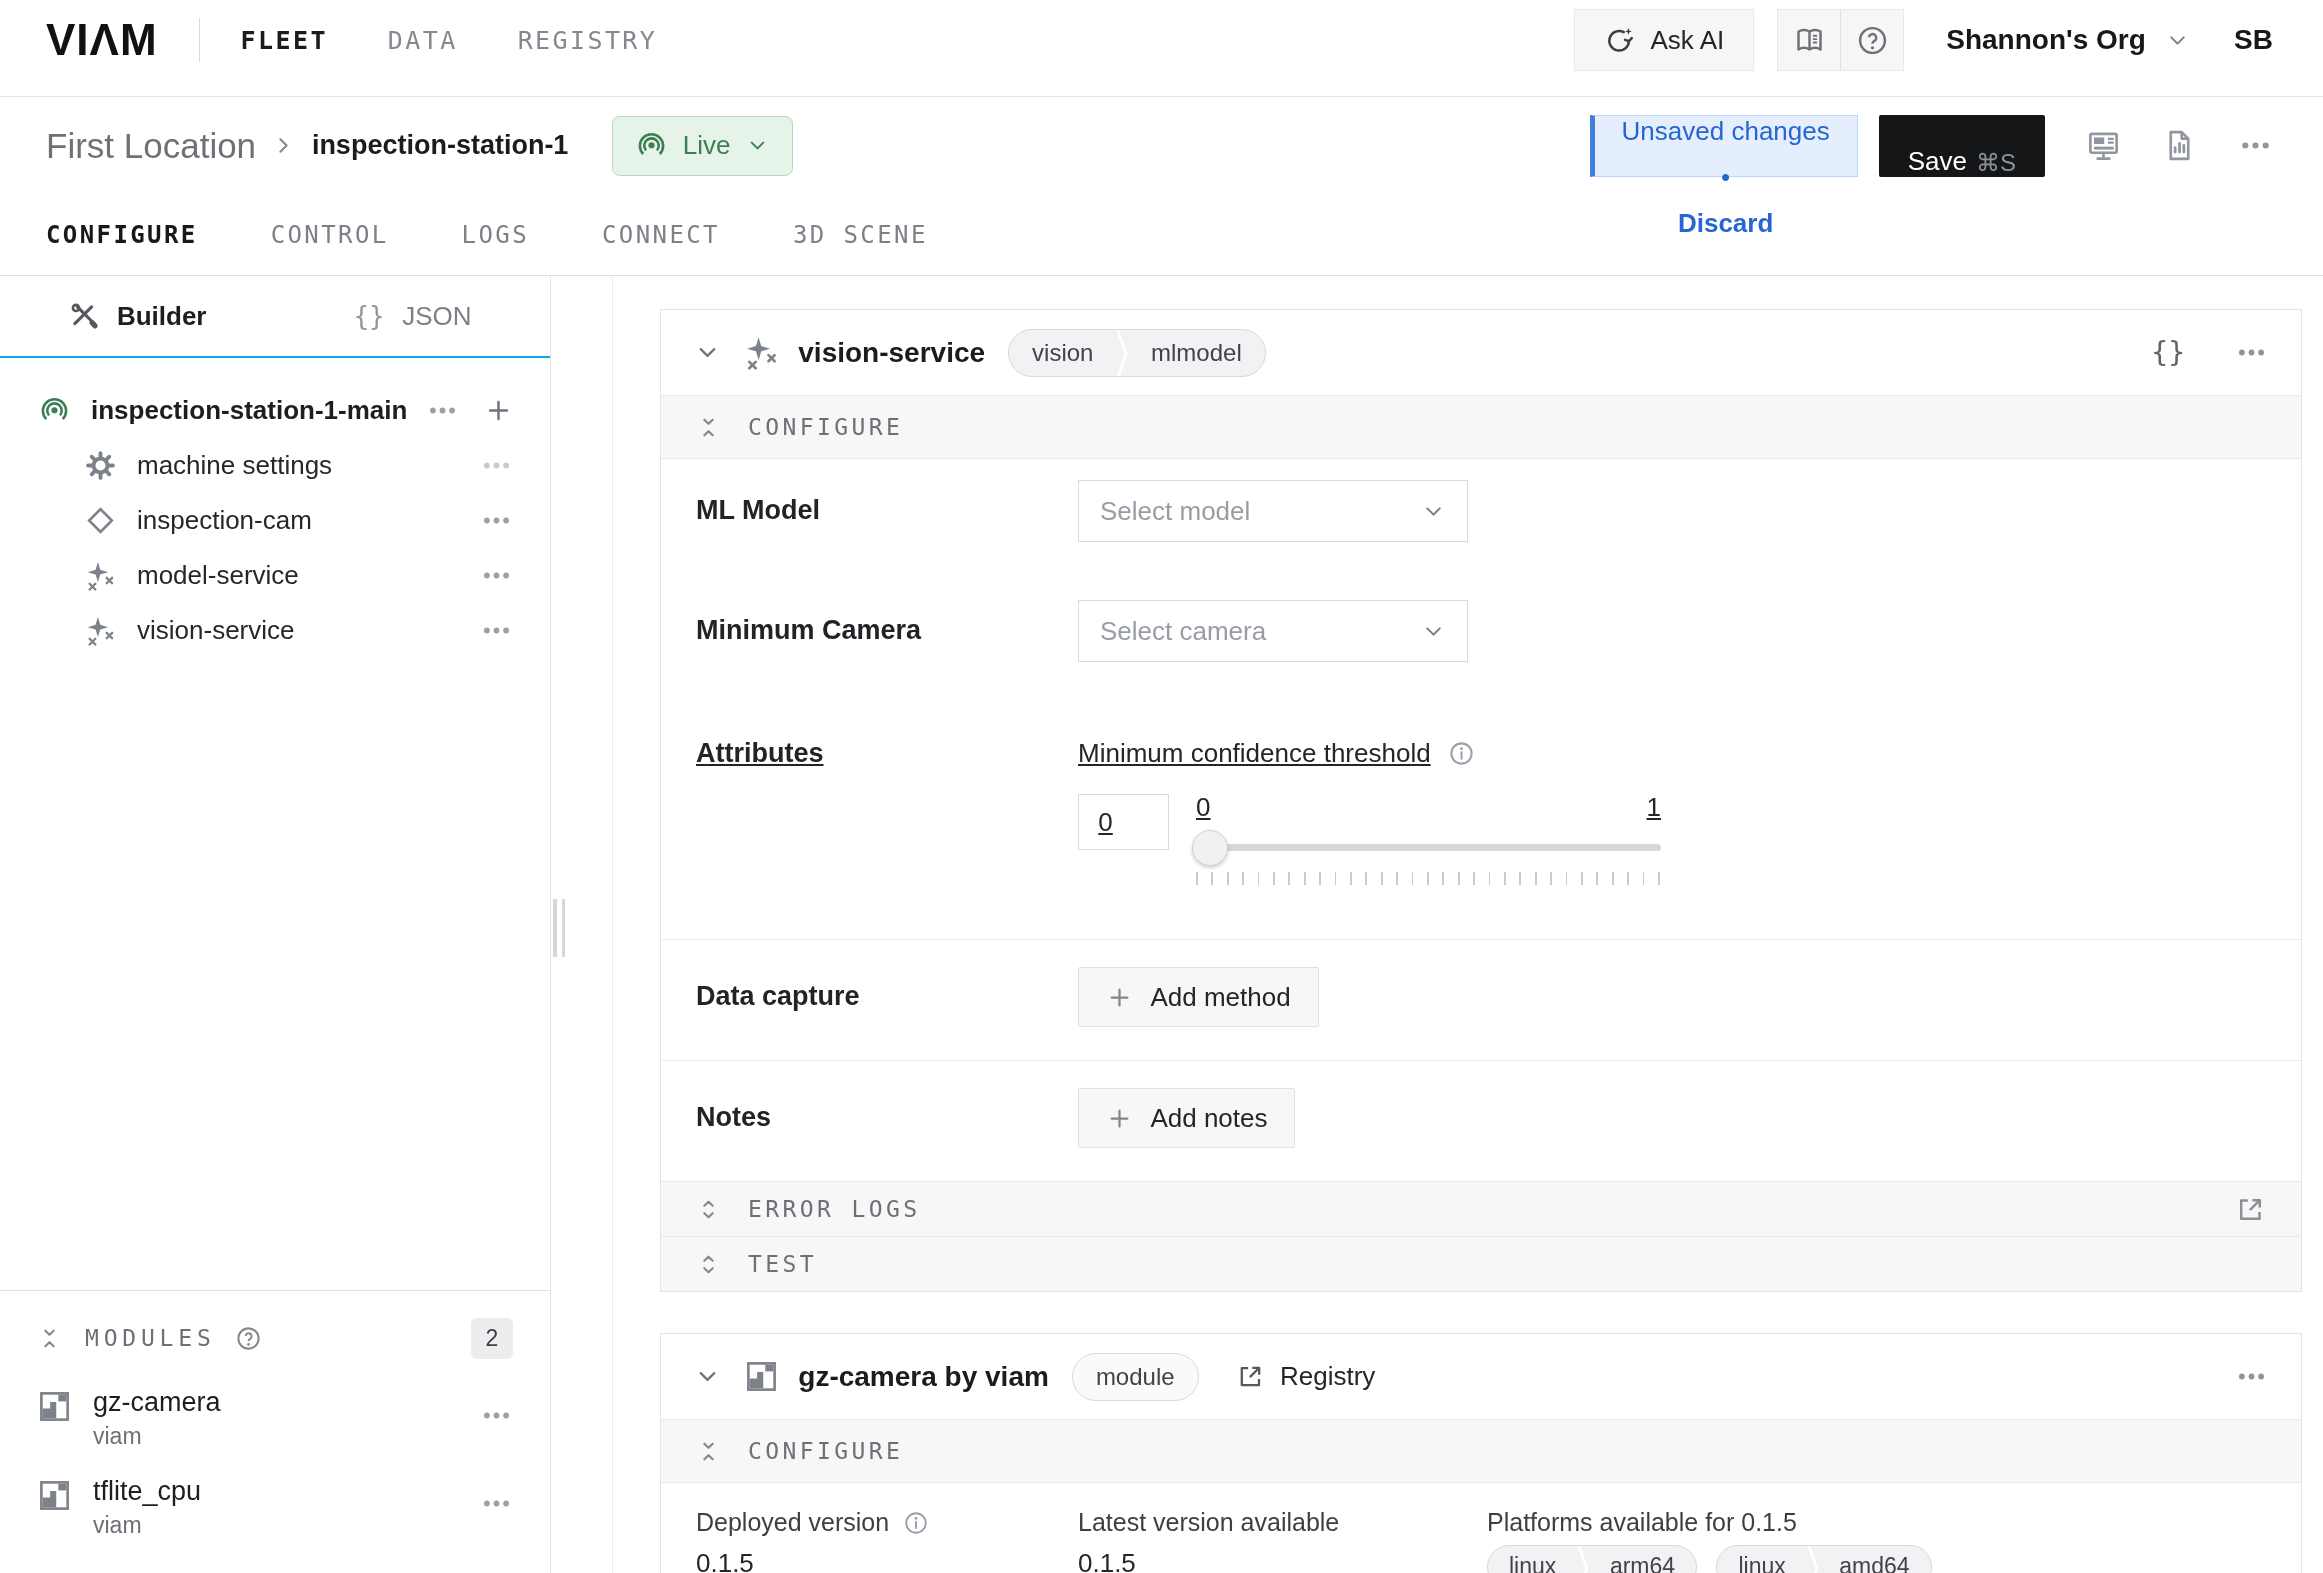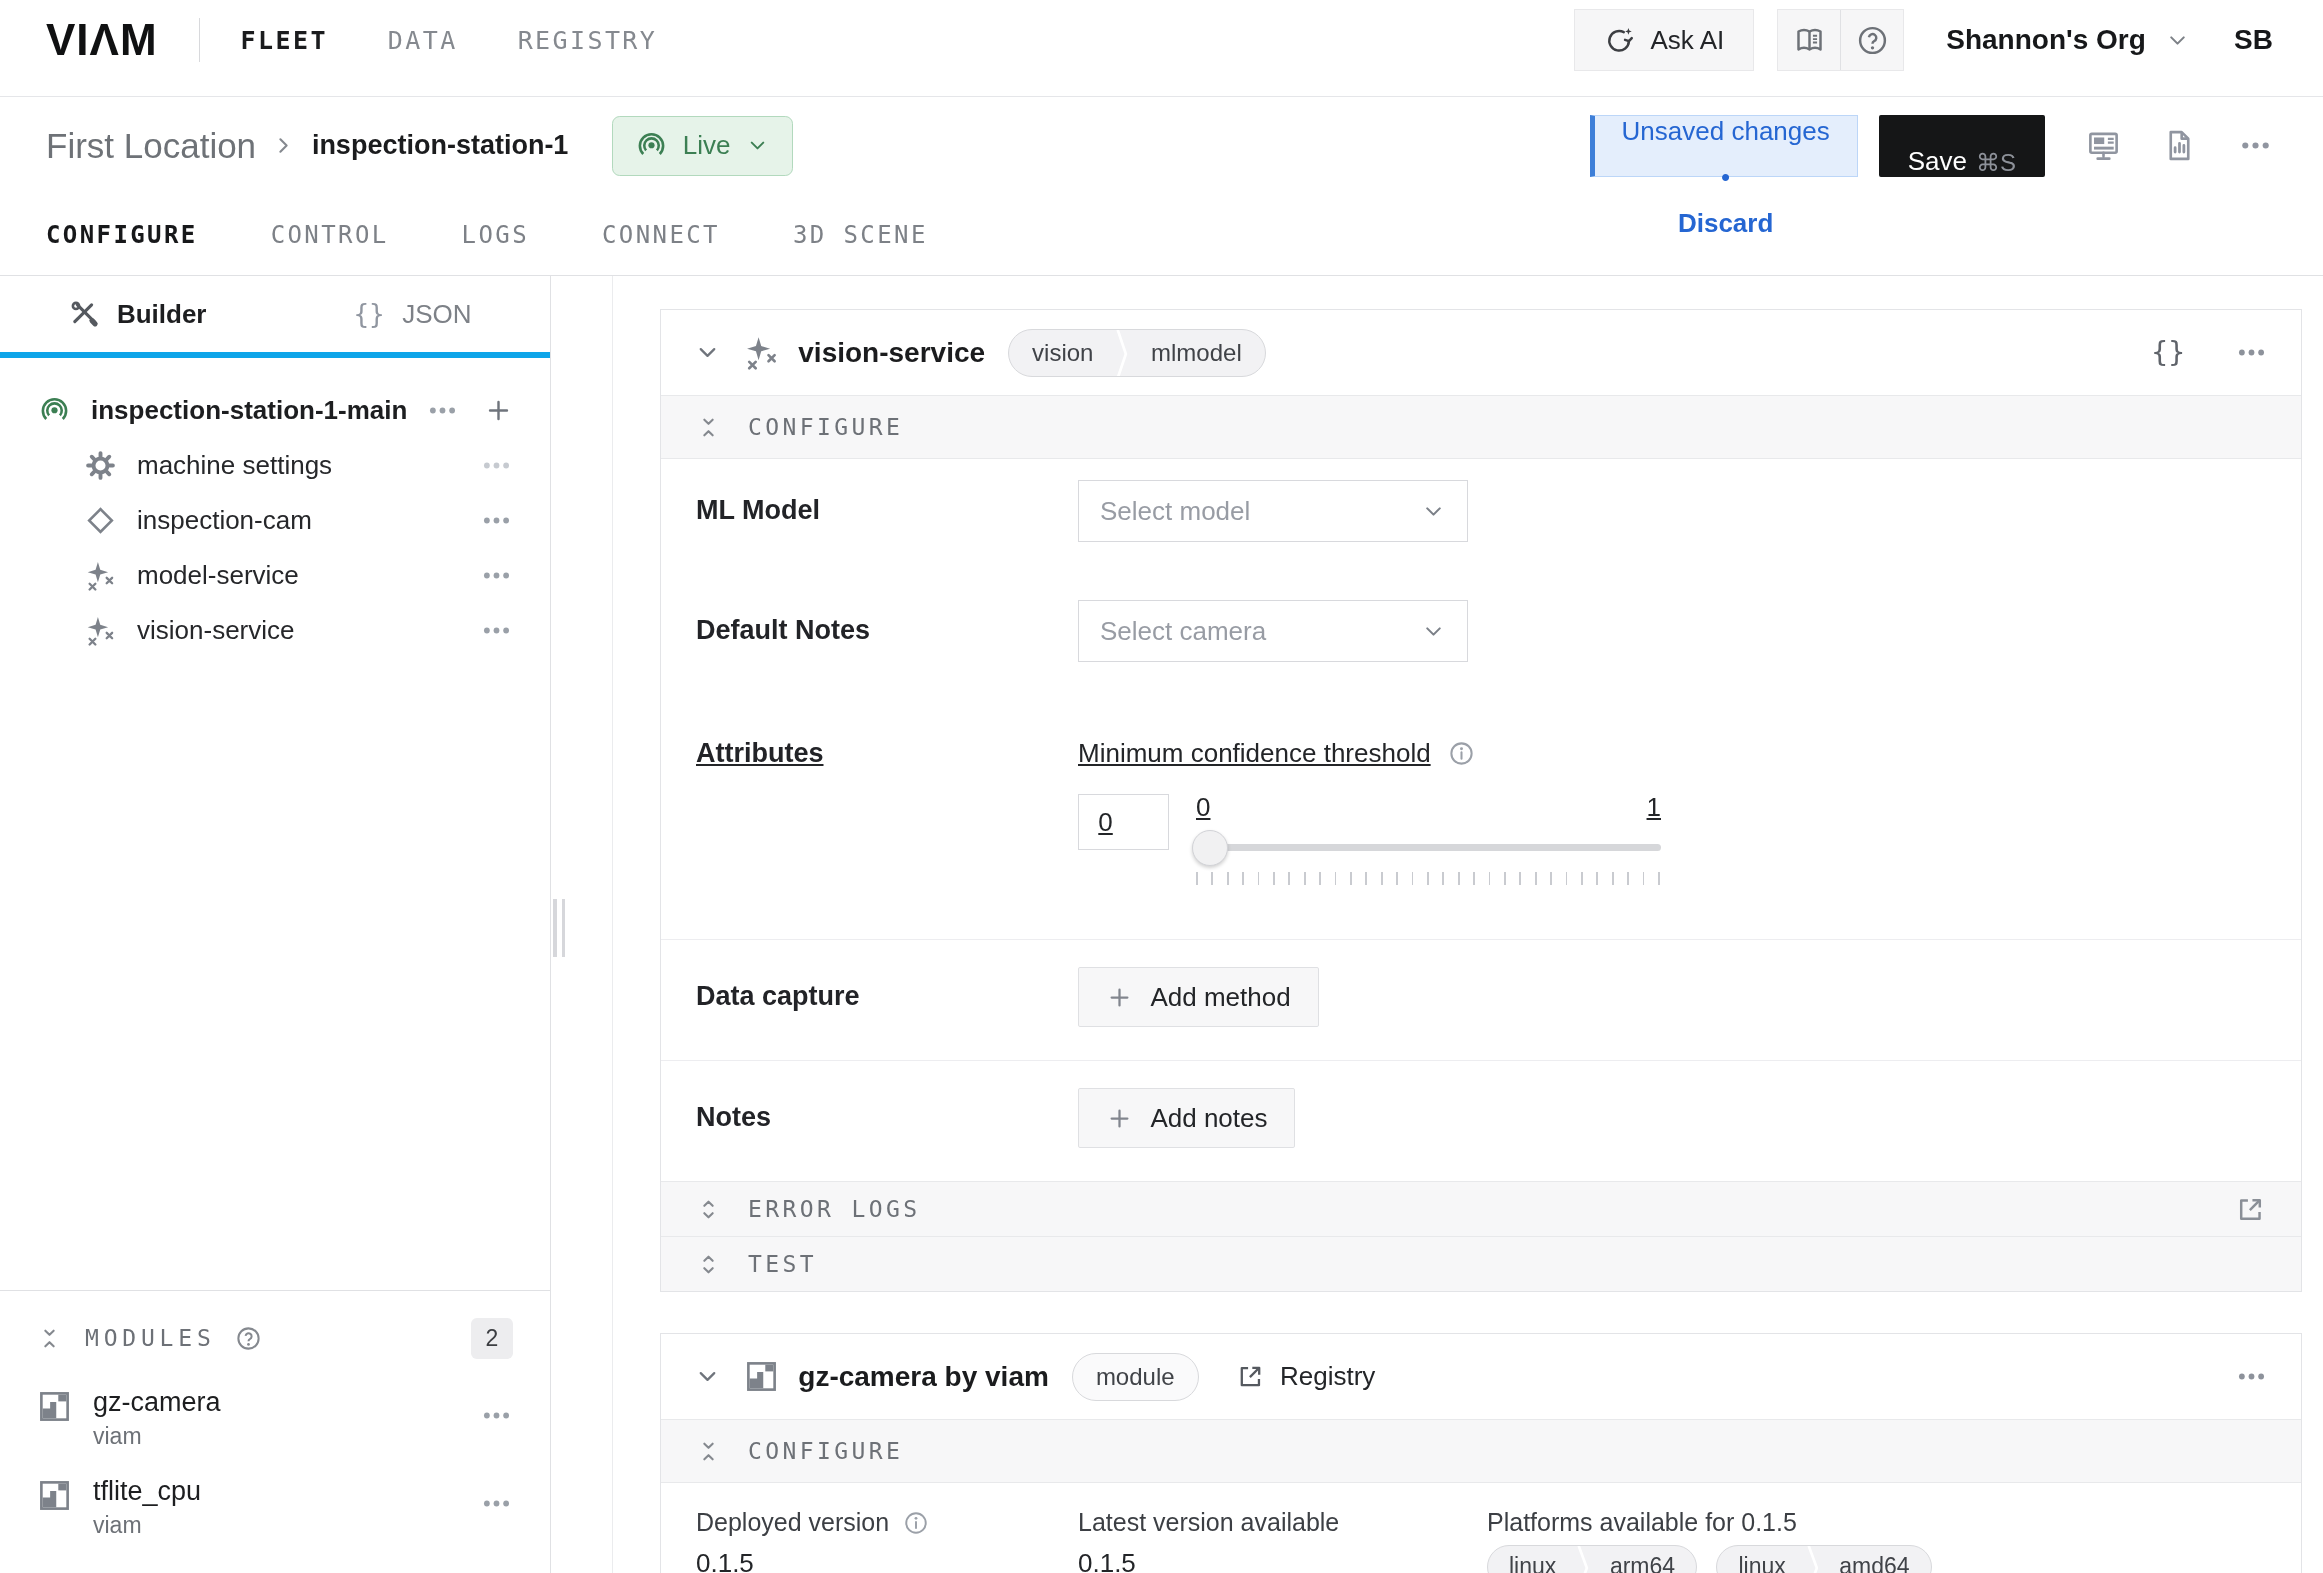--- a/index.html
+++ b/index.html
@@ -50,21 +50,21 @@
   
   .tabbar { height:82px; display:flex; align-items:center; gap:73px; padding:0 46px; border-bottom:1px solid #e0e1e4; }
   .tab { font-size:24px; letter-spacing:2.4px; color:#7d8187; }
   .tab.active { color:#17181a; font-weight:700; }
 
   
   .bodywrap { position:relative; display:flex; height:1299px; }
 
   
   .sidebar { width:551px; flex:none; border-right:1px solid #e0e1e4; display:flex; flex-direction:column; }
-  .mode-toggle { height:82px; flex:none; border-bottom:6px solid #0ea5e9; display:flex; }
+  .mode-toggle { height:82px; flex:none; border-bottom:2px solid #0ea5e9; display:flex; }
   .mode { flex:1; display:flex; align-items:center; justify-content:center; gap:17.4px; font-size:26px; color:#7d8187; }
   .mode.active { color:#1d1e20; font-weight:700; }
   .mode .ic { width:31px; height:31px; color:#55595f; }
   .mode .braces { font-size:26px; color:#9096a0; }
   .tree { flex:1; padding-top:25px; overflow:hidden; }
   .trow { height:55px; display:flex; align-items:center; padding:0 37px 0 39px; }
   .trow.child { padding-left:85px; }
   .trow .ticon { width:31px; height:31px; color:#7d828a; margin-right:21px; }
   .trow.root .ticon { color:#3c7f53; }
   .tlabel { font-size:26px; color:#26272a; white-space:nowrap; }
@@ -525,21 +525,21 @@
           <div class="flabel">ML Model</div>
           <div class="select">
             <span class="ph">Select model</span>
             <svg class="ic" viewBox="0 0 24 24">
                 <use href="#i-chevdown"></use>
               </svg>
           </div>
         </div>
 
         <div class="frow">
-          <div class="flabel">Default Notes</div>
+          <div class="flabel">Minimum Camera</div>
           <div class="select">
             <span class="ph">Select camera</span>
             <svg class="ic" viewBox="0 0 24 24">
                 <use href="#i-chevdown"></use>
               </svg>
           </div>
         </div>
 
         <div class="frow attr">
           <div class="flabel">Attributes</div>

